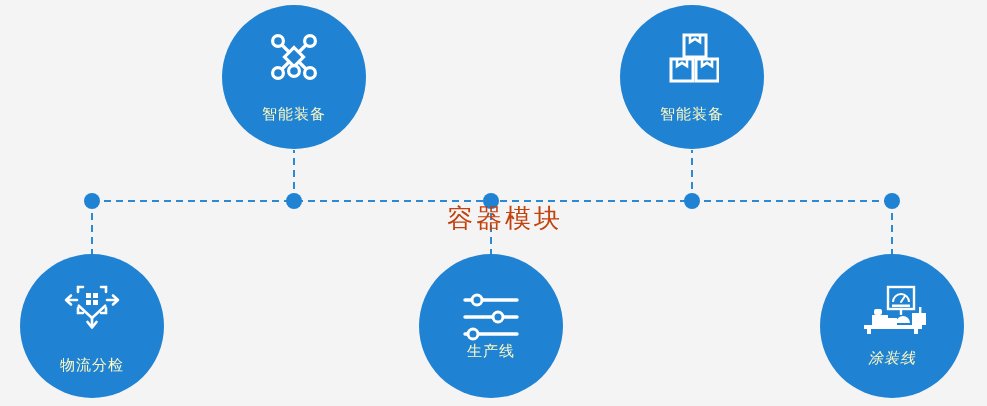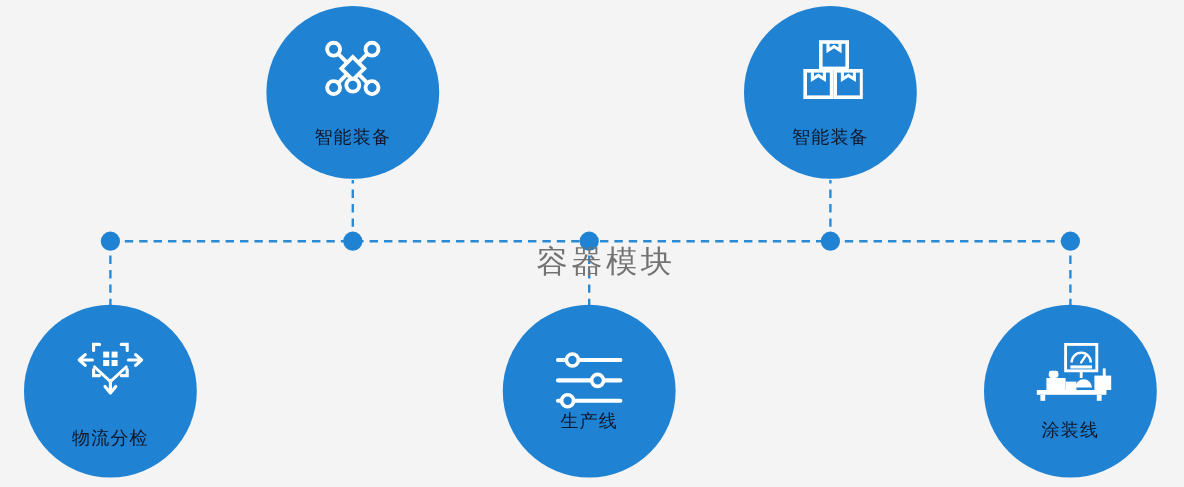--- a/index.html
+++ b/index.html
@@ -21,29 +21,29 @@
     flex-direction:column;
     align-items:center;
     justify-content:center;
     box-sizing:border-box;
   }
   .node-circle .icon-wrap{
     display:block;
     line-height:0;
   }
   .node-circle .node-label{
-    color:#0f172a;
+    color:#fef9c3;
     font-size:15px;
     letter-spacing:1px;
     white-space:nowrap;
     text-align:center;
   }
   .watermark{
     position:absolute;
-    color:#737373;
+    color:#c2410c;
     font-size:26px;
     letter-spacing:3px;
     white-space:nowrap;
     user-select:none;
   }
 </style>
 </head>
 <body style="background: rgb(244, 244, 244);">
 
 <div id="stage">
@@ -156,16 +156,16 @@
         <rect x="18" y="24" width="8" height="6" rx="2" fill="#ffffff"></rect>
         <rect x="56" y="28" width="14" height="12" fill="#ffffff"></rect>
         <rect x="63" y="22" width="2.4" height="7" fill="#ffffff"></rect>
         <rect x="32" y="33" width="9" height="7" fill="#ffffff"></rect>
 
         <rect x="8" y="40" width="58" height="4" fill="#ffffff"></rect>
         <rect x="11" y="44" width="4" height="5" fill="#ffffff"></rect>
         <rect x="58" y="44" width="4" height="5" fill="#ffffff"></rect>
       </svg>
     </span>
-    <span class="node-label" style="margin-top:12px;">涂装线</span>
+    <span class="node-label" style="margin-top:12px;font-style:italic;">涂装线</span>
   </div>
 
 </div>
 
 </body></html>

